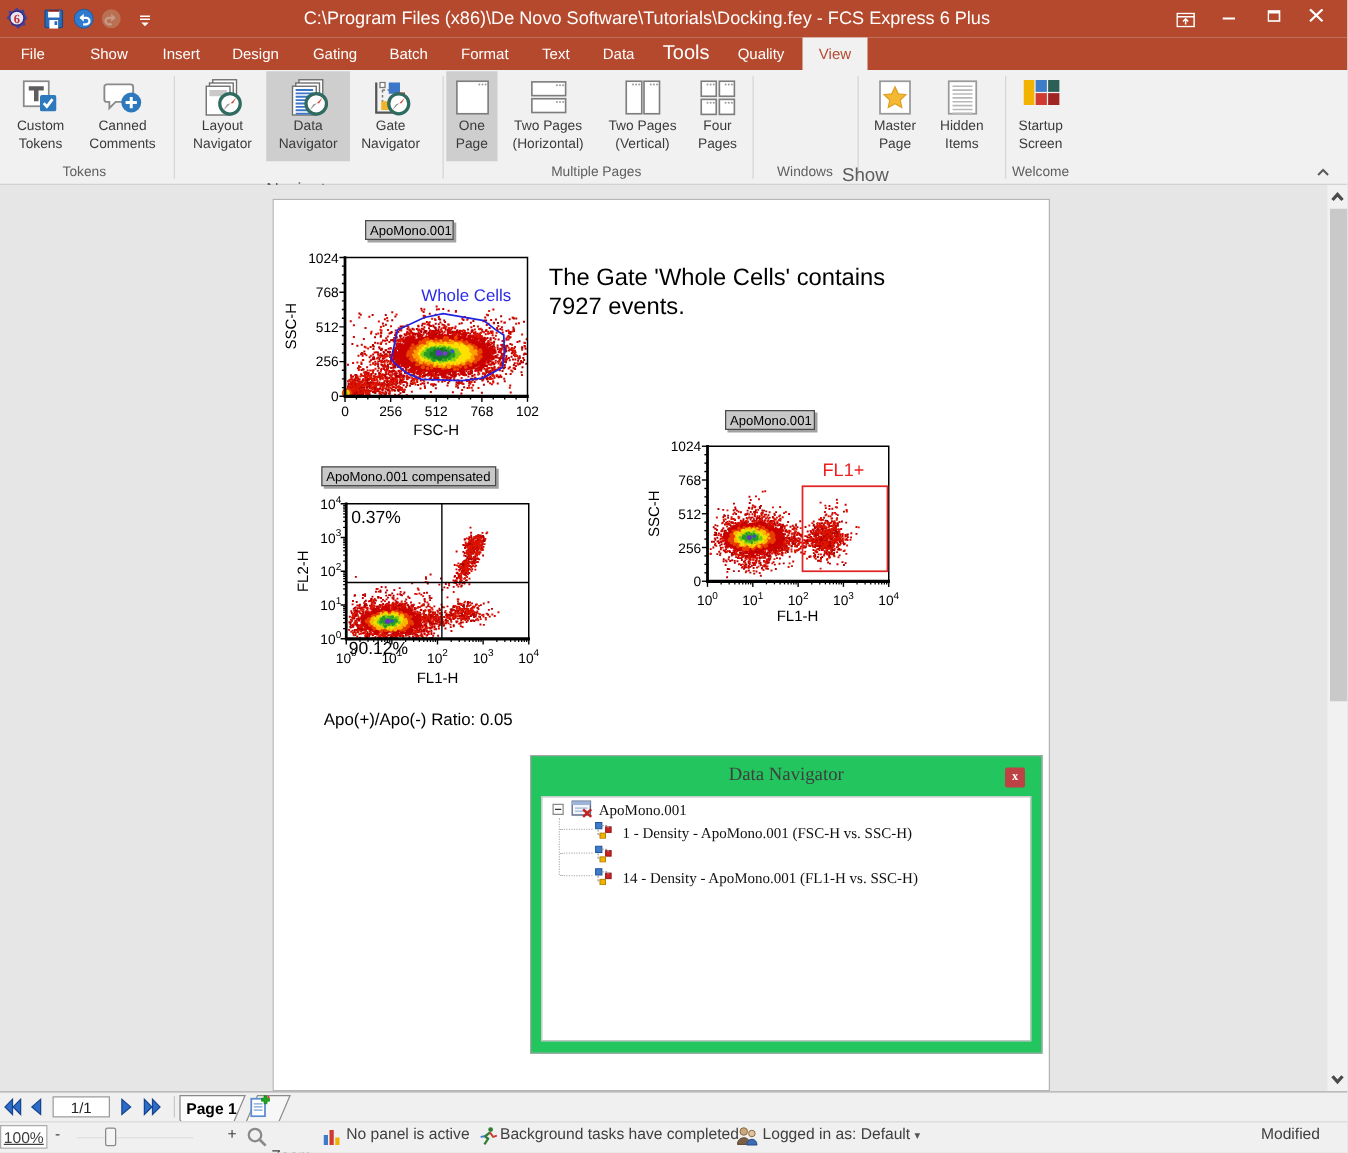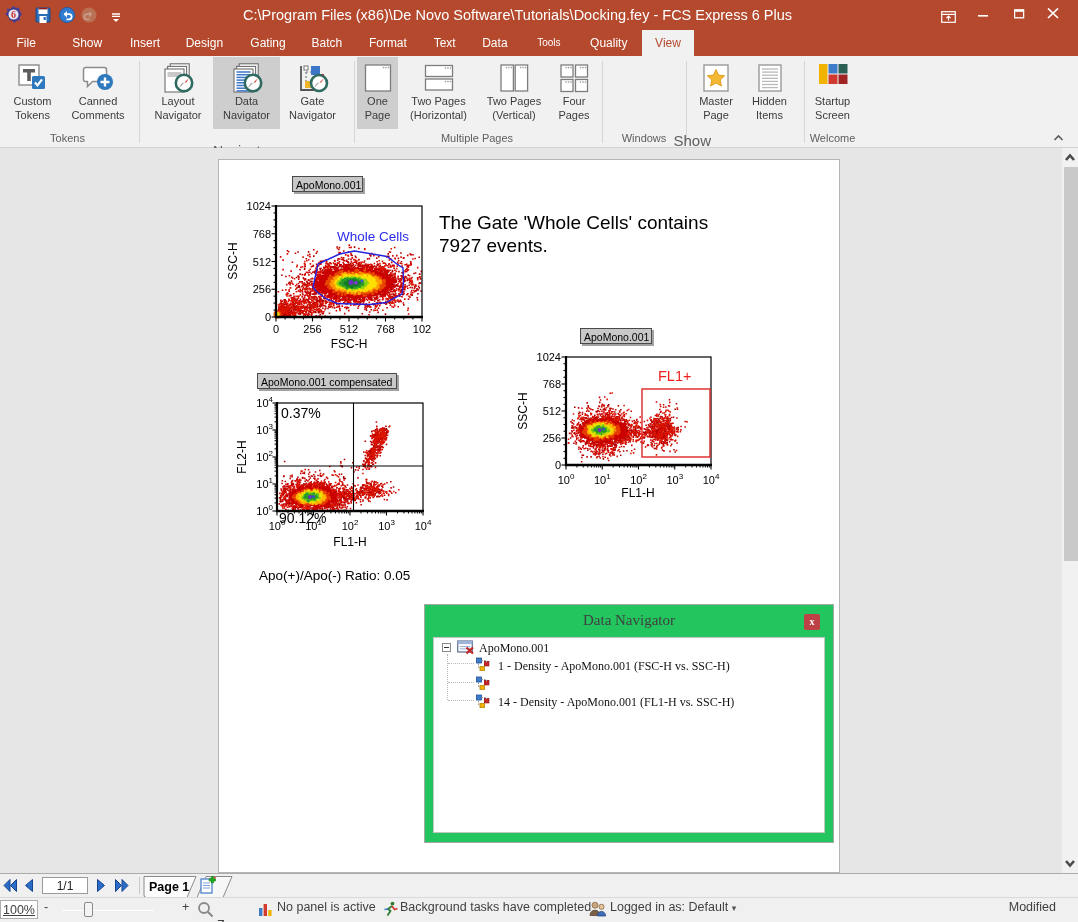--- a/index.html
+++ b/index.html
@@ -51,21 +51,21 @@
 <div style="position:absolute;left:0;top:30px;width:1078px;height:26px;background:#b4492e;">
     <div style="position:absolute;left:-13.8px;top:0;width:80px;height:26px;line-height:26px;text-align:center;color:#fff;font-size:12px;">File</div>
     <div style="position:absolute;left:47.2px;top:0;width:80px;height:26px;line-height:26px;text-align:center;color:#fff;font-size:12px;">Show</div>
     <div style="position:absolute;left:105px;top:0;width:80px;height:26px;line-height:26px;text-align:center;color:#fff;font-size:12px;">Insert</div>
     <div style="position:absolute;left:164.4px;top:0;width:80px;height:26px;line-height:26px;text-align:center;color:#fff;font-size:12px;">Design</div>
     <div style="position:absolute;left:228px;top:0;width:80px;height:26px;line-height:26px;text-align:center;color:#fff;font-size:12px;">Gating</div>
     <div style="position:absolute;left:286.9px;top:0;width:80px;height:26px;line-height:26px;text-align:center;color:#fff;font-size:12px;">Batch</div>
     <div style="position:absolute;left:347.9px;top:0;width:80px;height:26px;line-height:26px;text-align:center;color:#fff;font-size:12px;">Format</div>
     <div style="position:absolute;left:404.7px;top:0;width:80px;height:26px;line-height:26px;text-align:center;color:#fff;font-size:12px;">Text</div>
     <div style="position:absolute;left:454.9px;top:0;width:80px;height:26px;line-height:26px;text-align:center;color:#fff;font-size:12px;">Data</div>
-    <div style="position:absolute;left:508.9px;top:0;width:80px;height:26px;line-height:26px;text-align:center;color:#fff;font-size:10px;">Tools</div>
+    <div style="position:absolute;left:508.9px;top:0;width:80px;height:26px;line-height:26px;text-align:center;color:#fff;font-size:16px;">Tools</div>
     <div style="position:absolute;left:568.8px;top:0;width:80px;height:26px;line-height:26px;text-align:center;color:#fff;font-size:12px;">Quality</div>
     <div style="position:absolute;left:642px;top:0;width:52px;height:26px;line-height:26px;text-align:center;background:#f1f1f1;color:#b4492e;font-size:12px;">View</div>
   </div>
 <div style="position:absolute;left:0;top:56px;width:1078px;height:92px;background:#f1f1f1;border-bottom:1px solid #d4d1ce;">
     <div style="position:absolute;left:3.5px;top:1px;width:58px;height:72px;text-align:center;">
       <div style="margin-top:5px;height:32px;"><svg width="32" height="32" viewBox="0 0 32 32" style="">
           <rect x="2" y="3" width="20" height="20" fill="#fff" stroke="#8a8a8a" stroke-width="1.4"></rect>
           <path d="M6 7h12v3.4h-4.2V19h-3.6V10.4H6z" fill="#5d5d5d"></path>
           <rect x="15" y="14" width="13" height="13" rx="1.5" fill="#2e79bd"></rect>
           <path d="M18 20.5l2.5 2.8 4.5-6" stroke="#fff" stroke-width="2.2" fill="none"></path>

